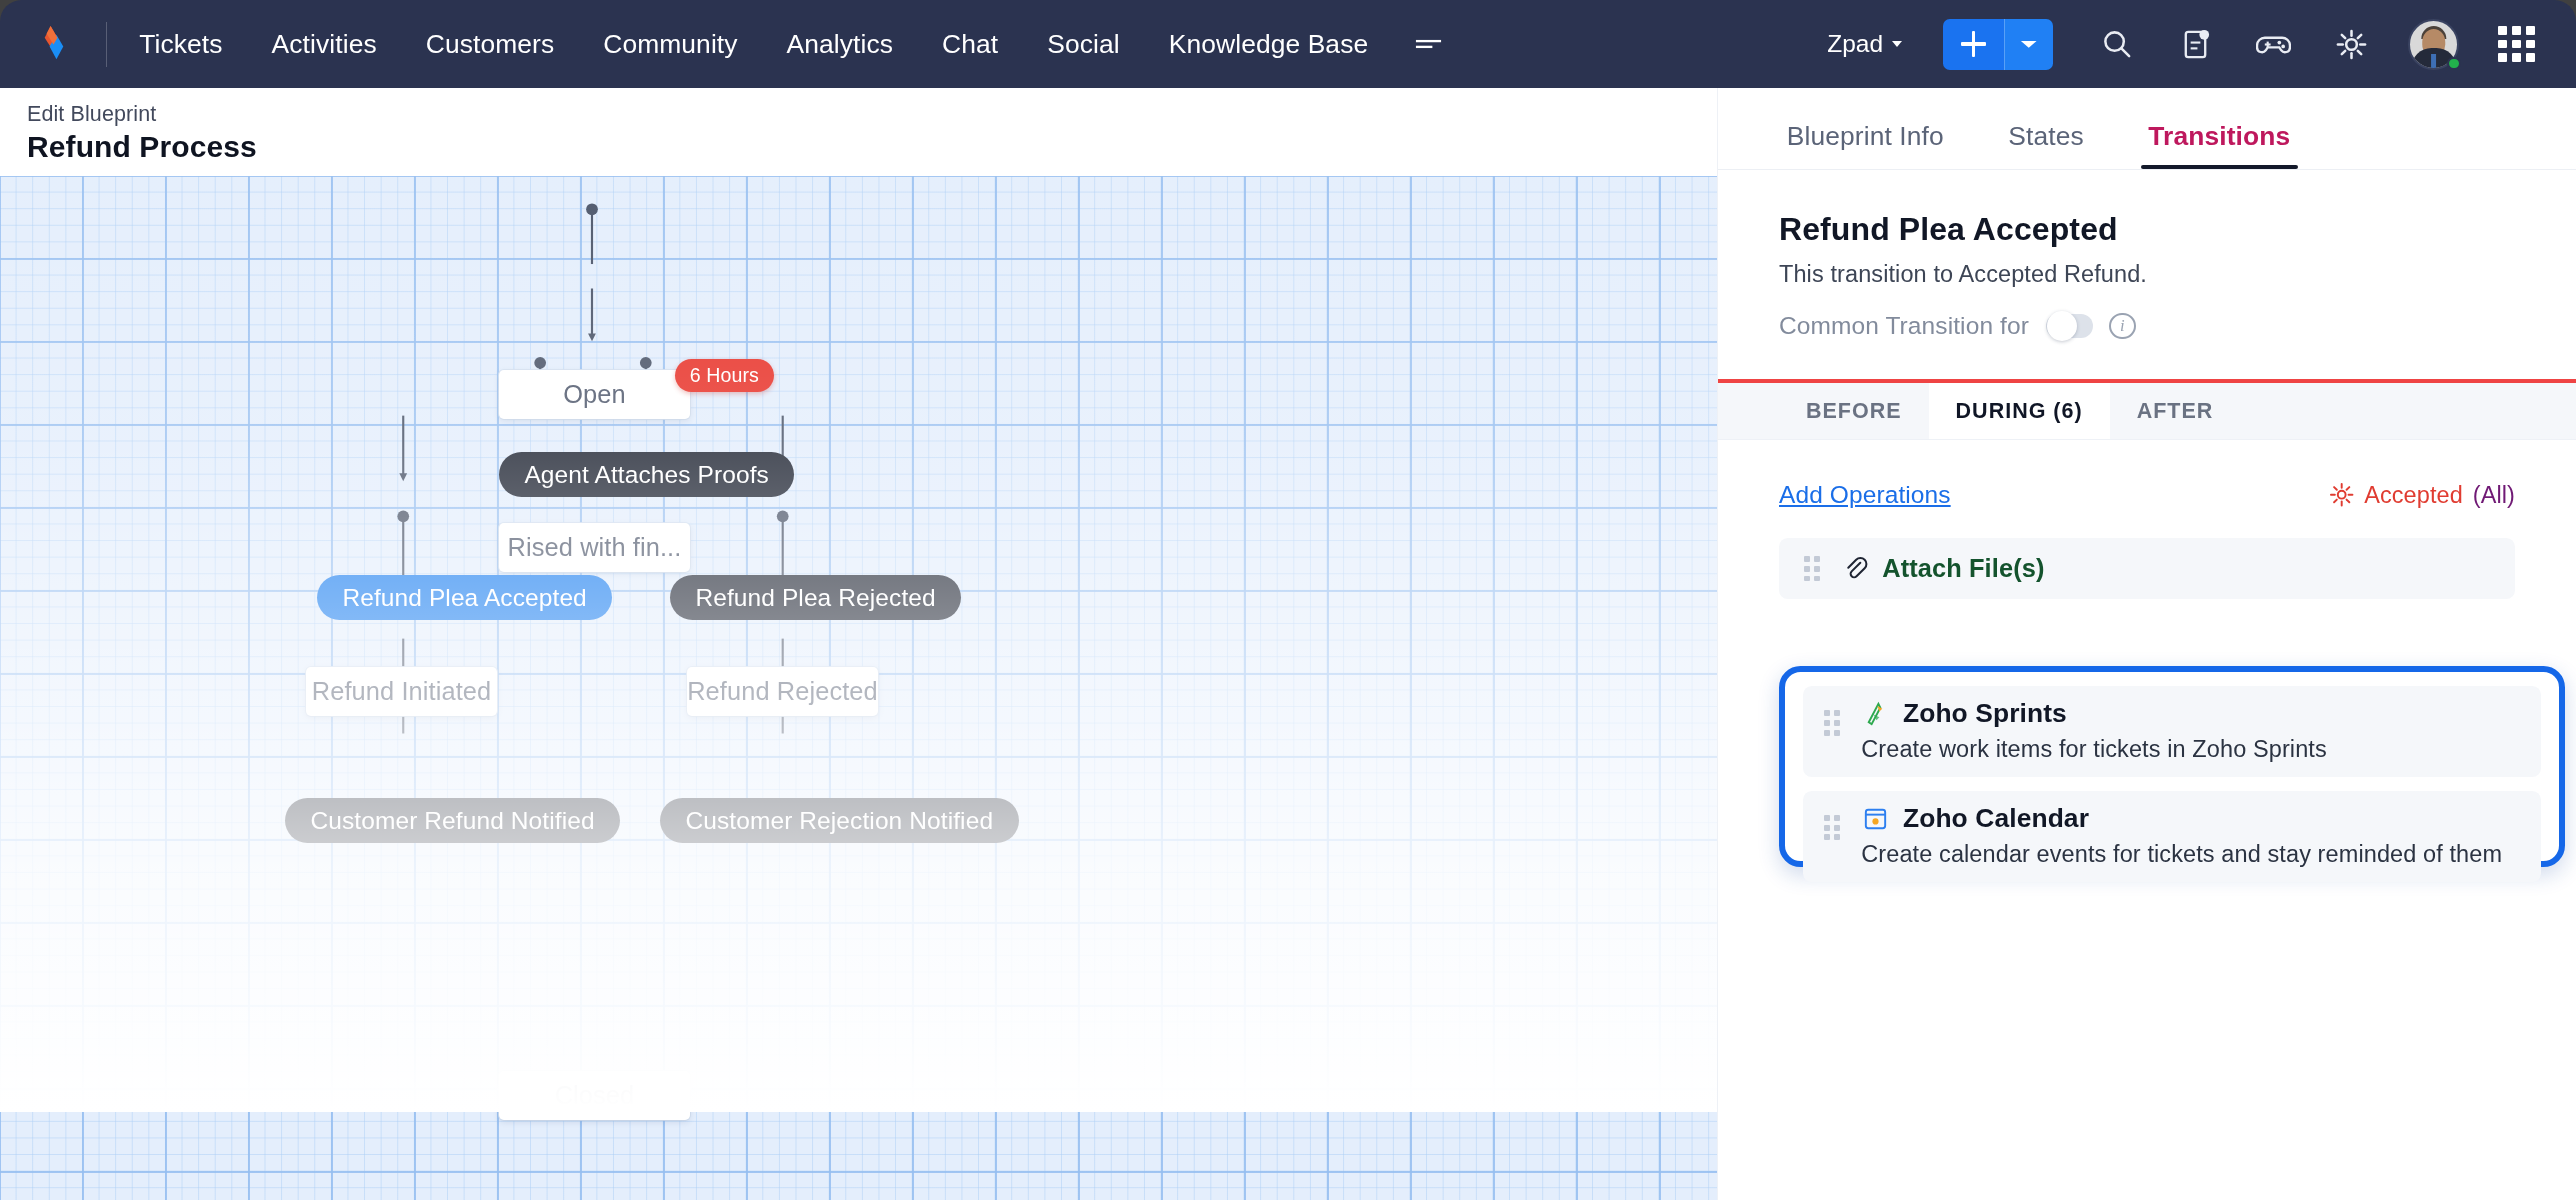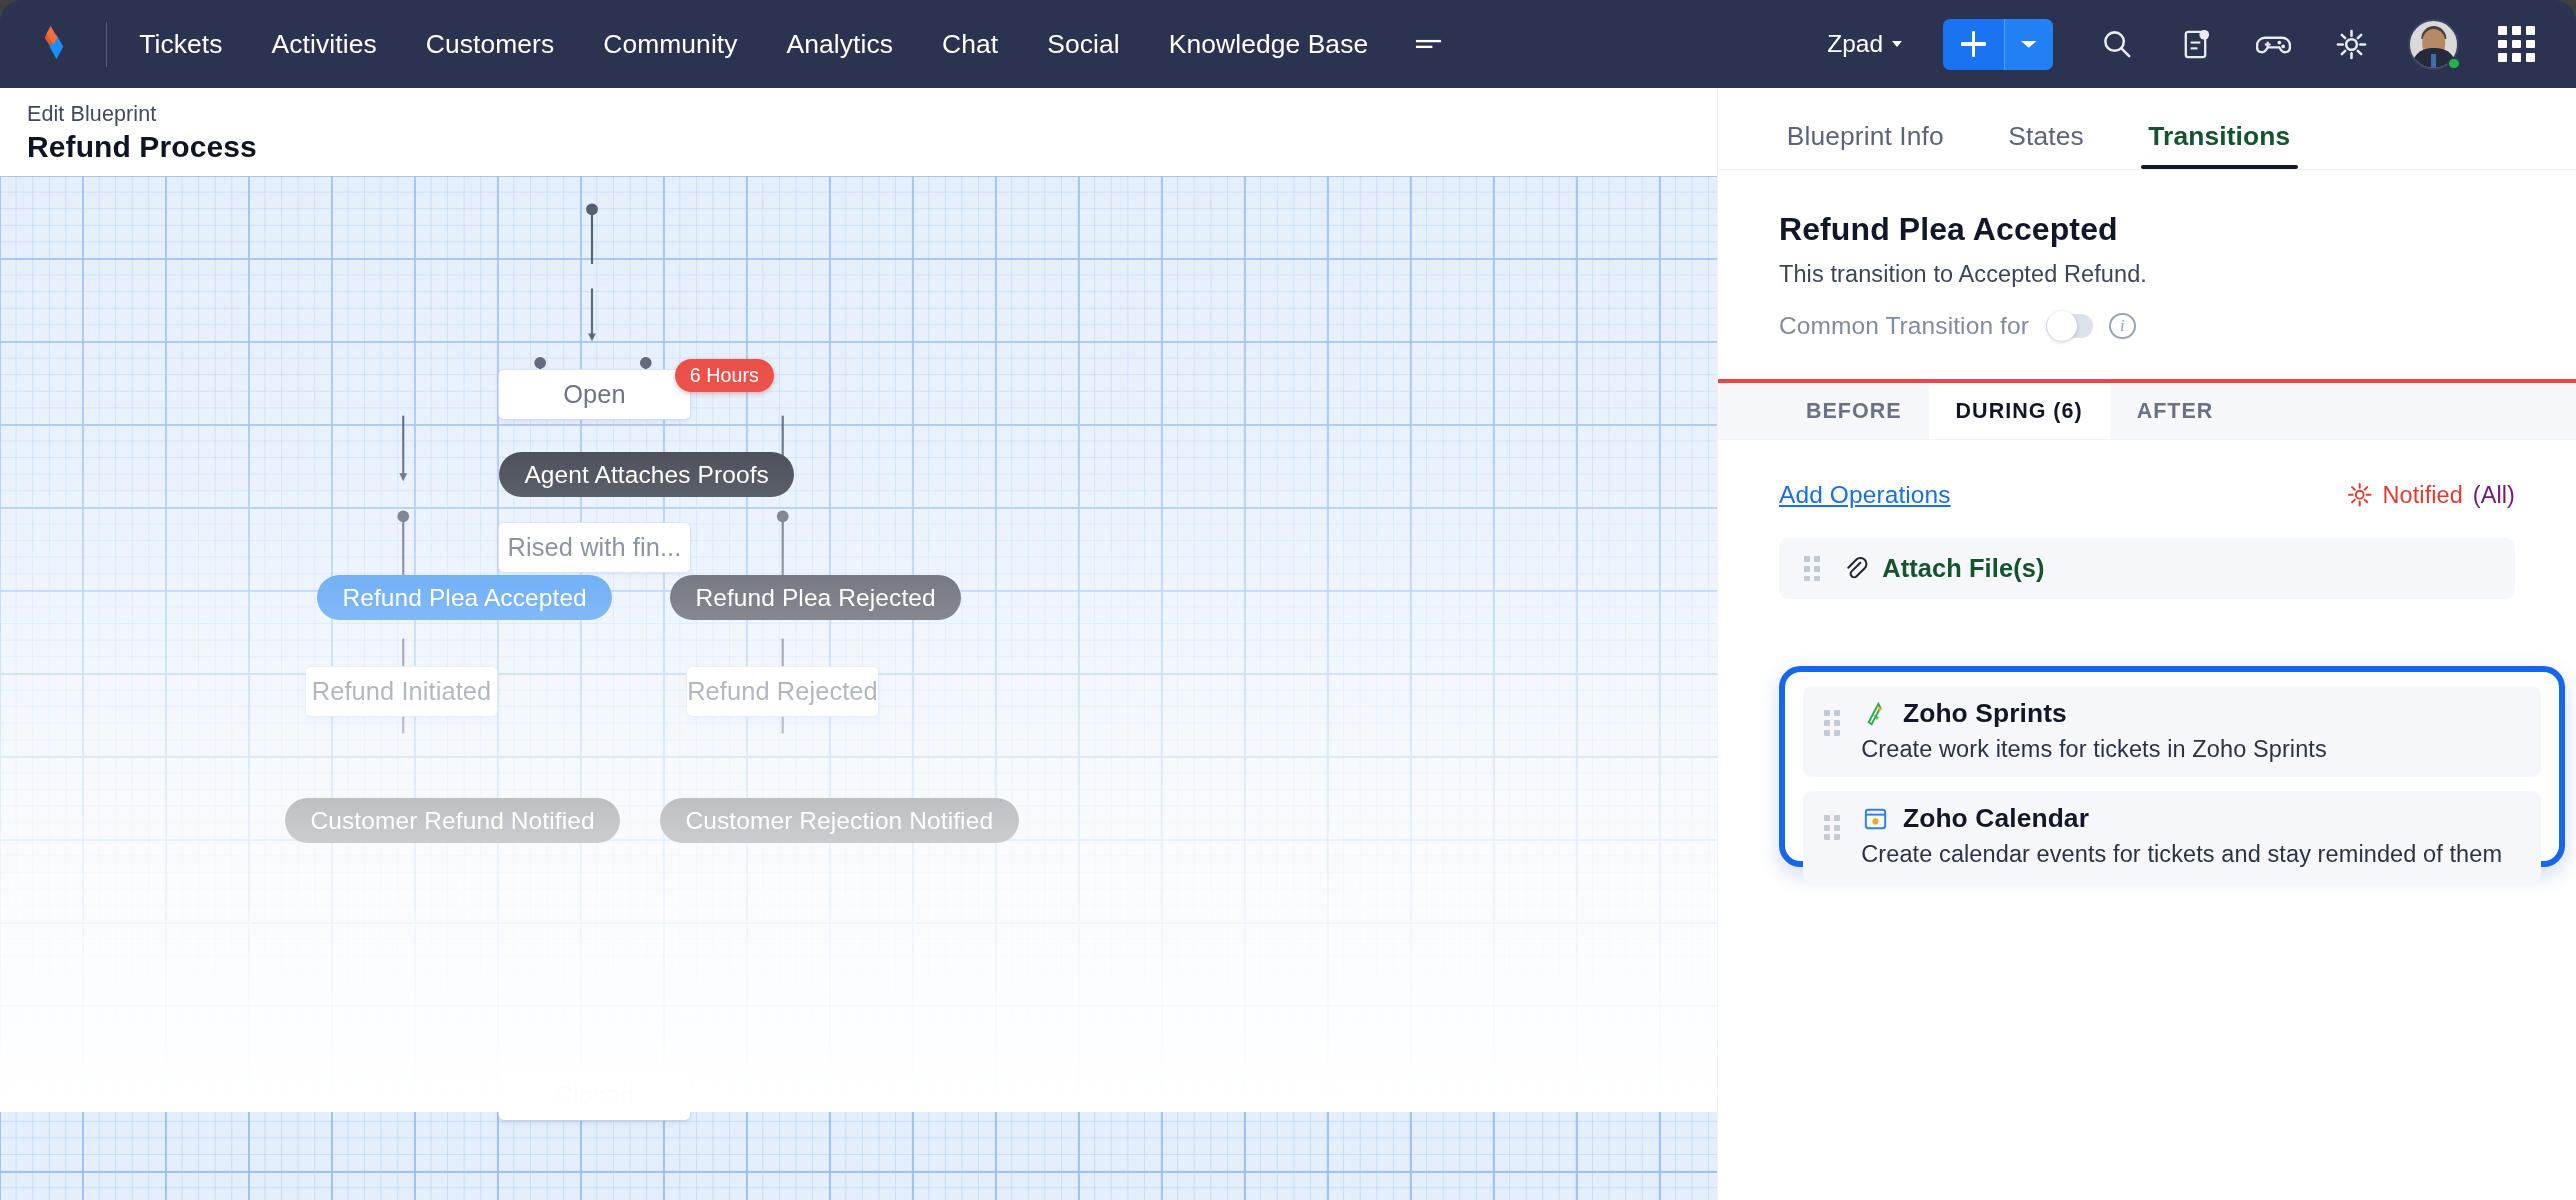--- a/index.html
+++ b/index.html
@@ -213,21 +213,21 @@
   }
   .panel-tabs {
     height: 82px; display:flex; align-items:flex-end;
     padding-left: 61px; border-bottom: 1px solid #eceff4;
   }
   .ptab {
     font-size: 26.4px; color: #5b6478; padding: 0 7.8px 16.6px 7.8px;
     margin-right: 49px; cursor: pointer; position: relative;
     letter-spacing: 0.1px;
   }
-  .ptab.active { color: #14532d; font-weight: 600; }
+  .ptab.active { color: #be185d; font-weight: 600; }
   .ptab.active::after {
     content:""; position:absolute; left:0; right:0; bottom: 0;
     height: 3.9px; background:#13192a; border-radius: 2px;
   }
 
   .panel-head { padding: 41px 61px 0 61px; }
   .panel-title {
     font-size: 32px; color: #111726; font-weight: 700; letter-spacing:0.1px;
   }
   .panel-sub {
@@ -566,21 +566,21 @@
             <line x1="13" y1="2" x2="13" y2="6"></line>
             <line x1="13" y1="20" x2="13" y2="24"></line>
             <line x1="2" y1="13" x2="6" y2="13"></line>
             <line x1="20" y1="13" x2="24" y2="13"></line>
             <line x1="5.2" y1="5.2" x2="8" y2="8"></line>
             <line x1="18" y1="18" x2="20.8" y2="20.8"></line>
             <line x1="20.8" y1="5.2" x2="18" y2="8"></line>
             <line x1="8" y1="18" x2="5.2" y2="20.8"></line>
           </g>
         </svg>
-        <span class="m-label">Notified</span>
+        <span class="m-label">Accepted</span>
         <span class="m-all">(All)</span>
       </div>
     </div>
 
     <div class="op-row">
       <div class="drag-dots">
         <i></i>
           <i></i>
           <i></i>
           <i></i>

